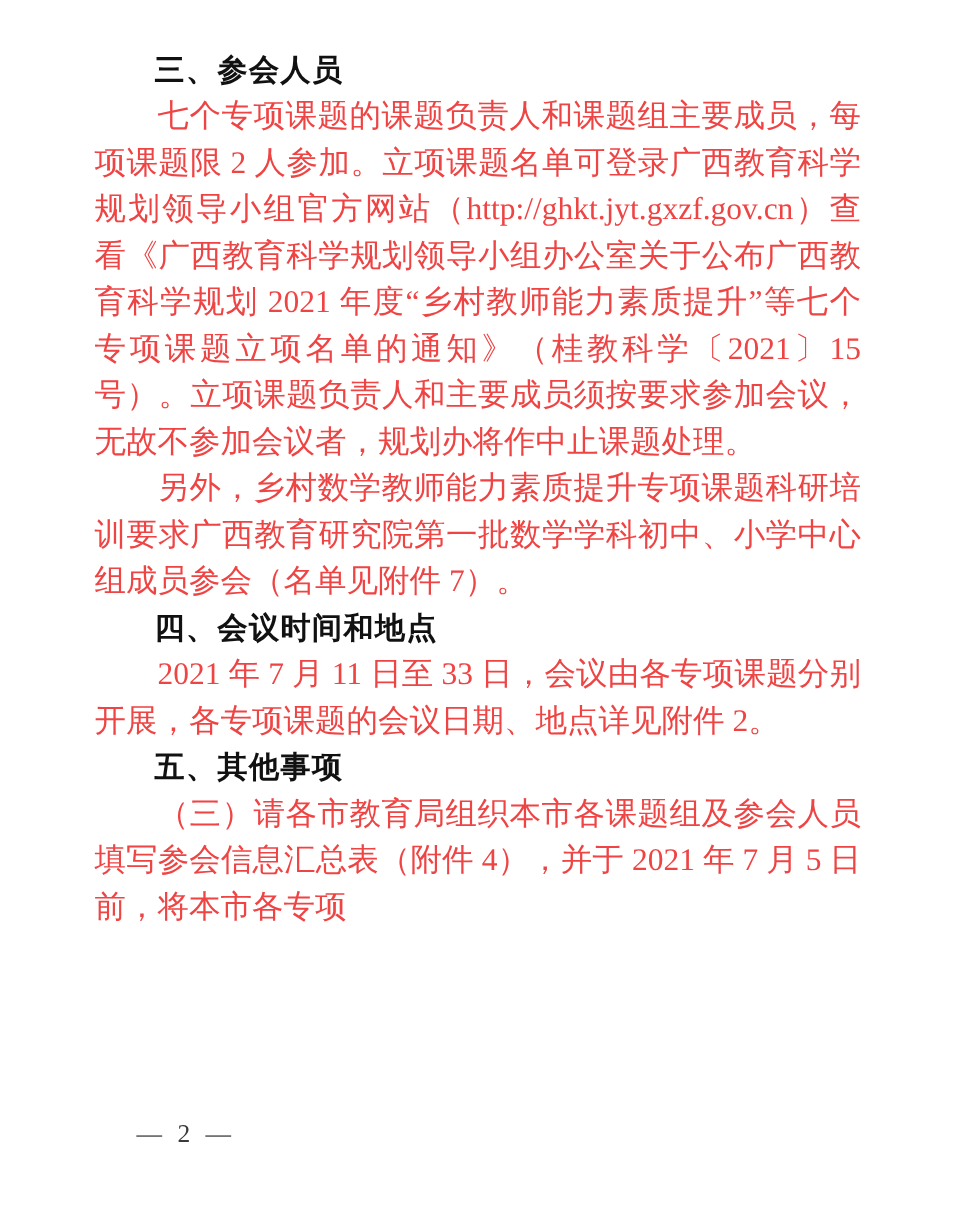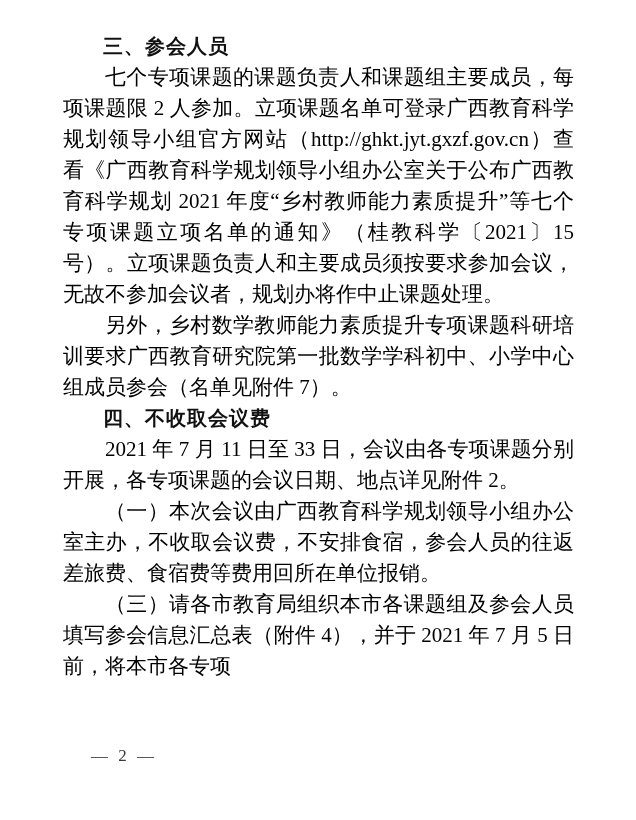--- a/index.html
+++ b/index.html
@@ -30,21 +30,21 @@
     font-weight: 700;
     color: #111111;
     font-size: 20px;
     line-height: 31px;
     text-indent: 2em;
     letter-spacing: 1px;
   }
   .doc-paragraph {
     margin: 0;
     font-family: "Liberation Serif", "DejaVu Serif", serif;
-    color: #000000;
+    color: #ef4444;
     font-size: 21px;
     line-height: 31px;
     text-indent: 2em;
     text-align: justify;
   }
   .page-number {
     position: absolute;
     left: 91px;
     top: 746px;
     font-family: "Liberation Serif", "DejaVu Serif", serif;
@@ -54,19 +54,19 @@
   }
 </style>
 </head>
 <body>
 
 <div class="page">
   <div class="content">
       <p class="doc-heading">三、参会人员</p>
       <p class="doc-paragraph">七个专项课题的课题负责人和课题组主要成员，每项课题限 2 人参加。立项课题名单可登录广西教育科学规划领导小组官方网站（http://ghkt.jyt.gxzf.gov.cn）查看《广西教育科学规划领导小组办公室关于公布广西教育科学规划 2021 年度“乡村教师能力素质提升”等七个专项课题立项名单的通知》（桂教科学〔2021〕15 号）。立项课题负责人和主要成员须按要求参加会议，无故不参加会议者，规划办将作中止课题处理。</p>
       <p class="doc-paragraph">另外，乡村数学教师能力素质提升专项课题科研培训要求广西教育研究院第一批数学学科初中、小学中心组成员参会（名单见附件 7）。</p>
-      <p class="doc-heading">四、不收取会议费</p>
+      <p class="doc-heading">四、会议时间和地点</p>
       <p class="doc-paragraph">2021 年 7 月 11 日至 33 日，会议由各专项课题分别开展，各专项课题的会议日期、地点详见附件 2。</p>
-      <p class="doc-paragraph">（一）本次会议由广西教育科学规划领导小组办公室主办，不收取会议费，不安排食宿，参会人员的往返差旅费、食宿费等费用回所在单位报销。</p>
+      <p class="doc-heading">五、其他事项</p>
       <p class="doc-paragraph">（三）请各市教育局组织本市各课题组及参会人员填写参会信息汇总表（附件 4），并于 2021 年 7 月 5 日前，将本市各专项</p>
     </div>
   <div class="page-number">— 2 —</div>
 </div>
 
 </body></html>

